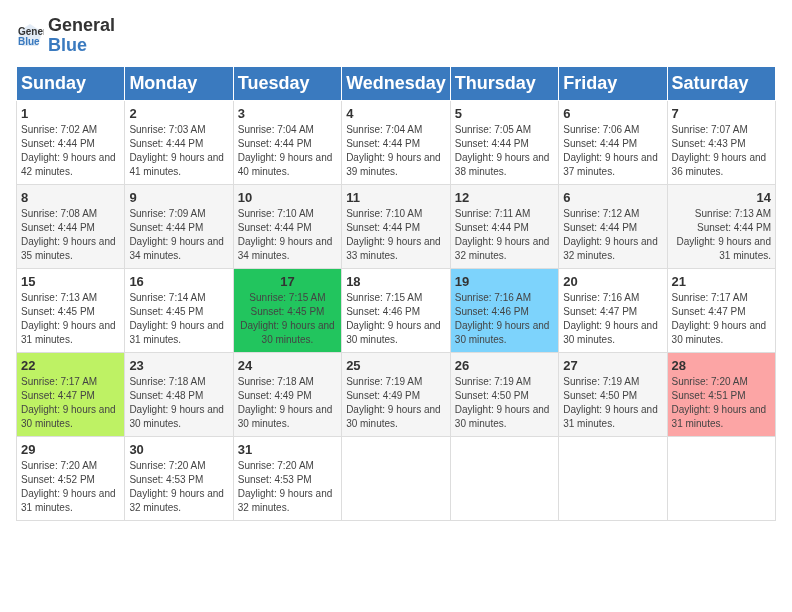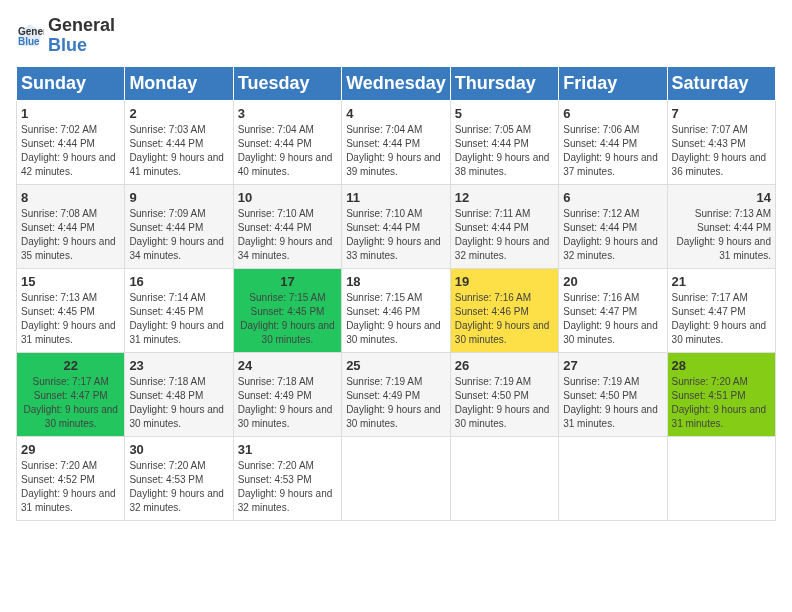--- a/index.html
+++ b/index.html
@@ -269,21 +269,21 @@
         </div>
         </td>
         <td style="background: rgb(255, 255, 255);">
           <span class="day-number">18</span>
         <div class="day-info">
           Sunrise: 7:15 AM<br>
           Sunset: 4:46 PM<br>
           Daylight: 9 hours and 30 minutes.
         </div>
         </td>
-        <td style="background: #fde047; margin-left: 40px;">
+        <td style="background: #7dd3fc; margin-left: 40px;">
           <span class="day-number">19</span>
         <div class="day-info">
           Sunrise: 7:16 AM<br>
           Sunset: 4:46 PM<br>
           Daylight: 9 hours and 30 minutes.
         </div>
         </td>
         <td style="background: rgb(255, 255, 255); margin-left: 35px;">
           <span class="day-number">20</span>
         <div class="day-info">
@@ -295,21 +295,21 @@
         <td style="background: rgb(255, 255, 255);">
           <span class="day-number">21</span>
         <div class="day-info">
           Sunrise: 7:17 AM<br>
           Sunset: 4:47 PM<br>
           Daylight: 9 hours and 30 minutes.
         </div>
         </td>
       </tr>
       <tr>
-        <td style="background: #22c55e; text-align: center;">
+        <td style="background: #bef264;">
           <span class="day-number">22</span>
         <div class="day-info">
           Sunrise: 7:17 AM<br>
           Sunset: 4:47 PM<br>
           Daylight: 9 hours and 30 minutes.
         </div>
         </td>
         <td style="background: rgb(245, 245, 245);">
           <span class="day-number">23</span>
         <div class="day-info">
@@ -343,21 +343,21 @@
         </div>
         </td>
         <td style="background: rgb(245, 245, 245);">
           <span class="day-number">27</span>
         <div class="day-info">
           Sunrise: 7:19 AM<br>
           Sunset: 4:50 PM<br>
           Daylight: 9 hours and 31 minutes.
         </div>
         </td>
-        <td style="background: #84cc16;">
+        <td style="background: #fca5a5;">
           <span class="day-number">28</span>
         <div class="day-info">
           Sunrise: 7:20 AM<br>
           Sunset: 4:51 PM<br>
           Daylight: 9 hours and 31 minutes.
         </div>
         </td>
       </tr>
       <tr>
         <td style="background: rgb(255, 255, 255); border-radius: 26px;">

